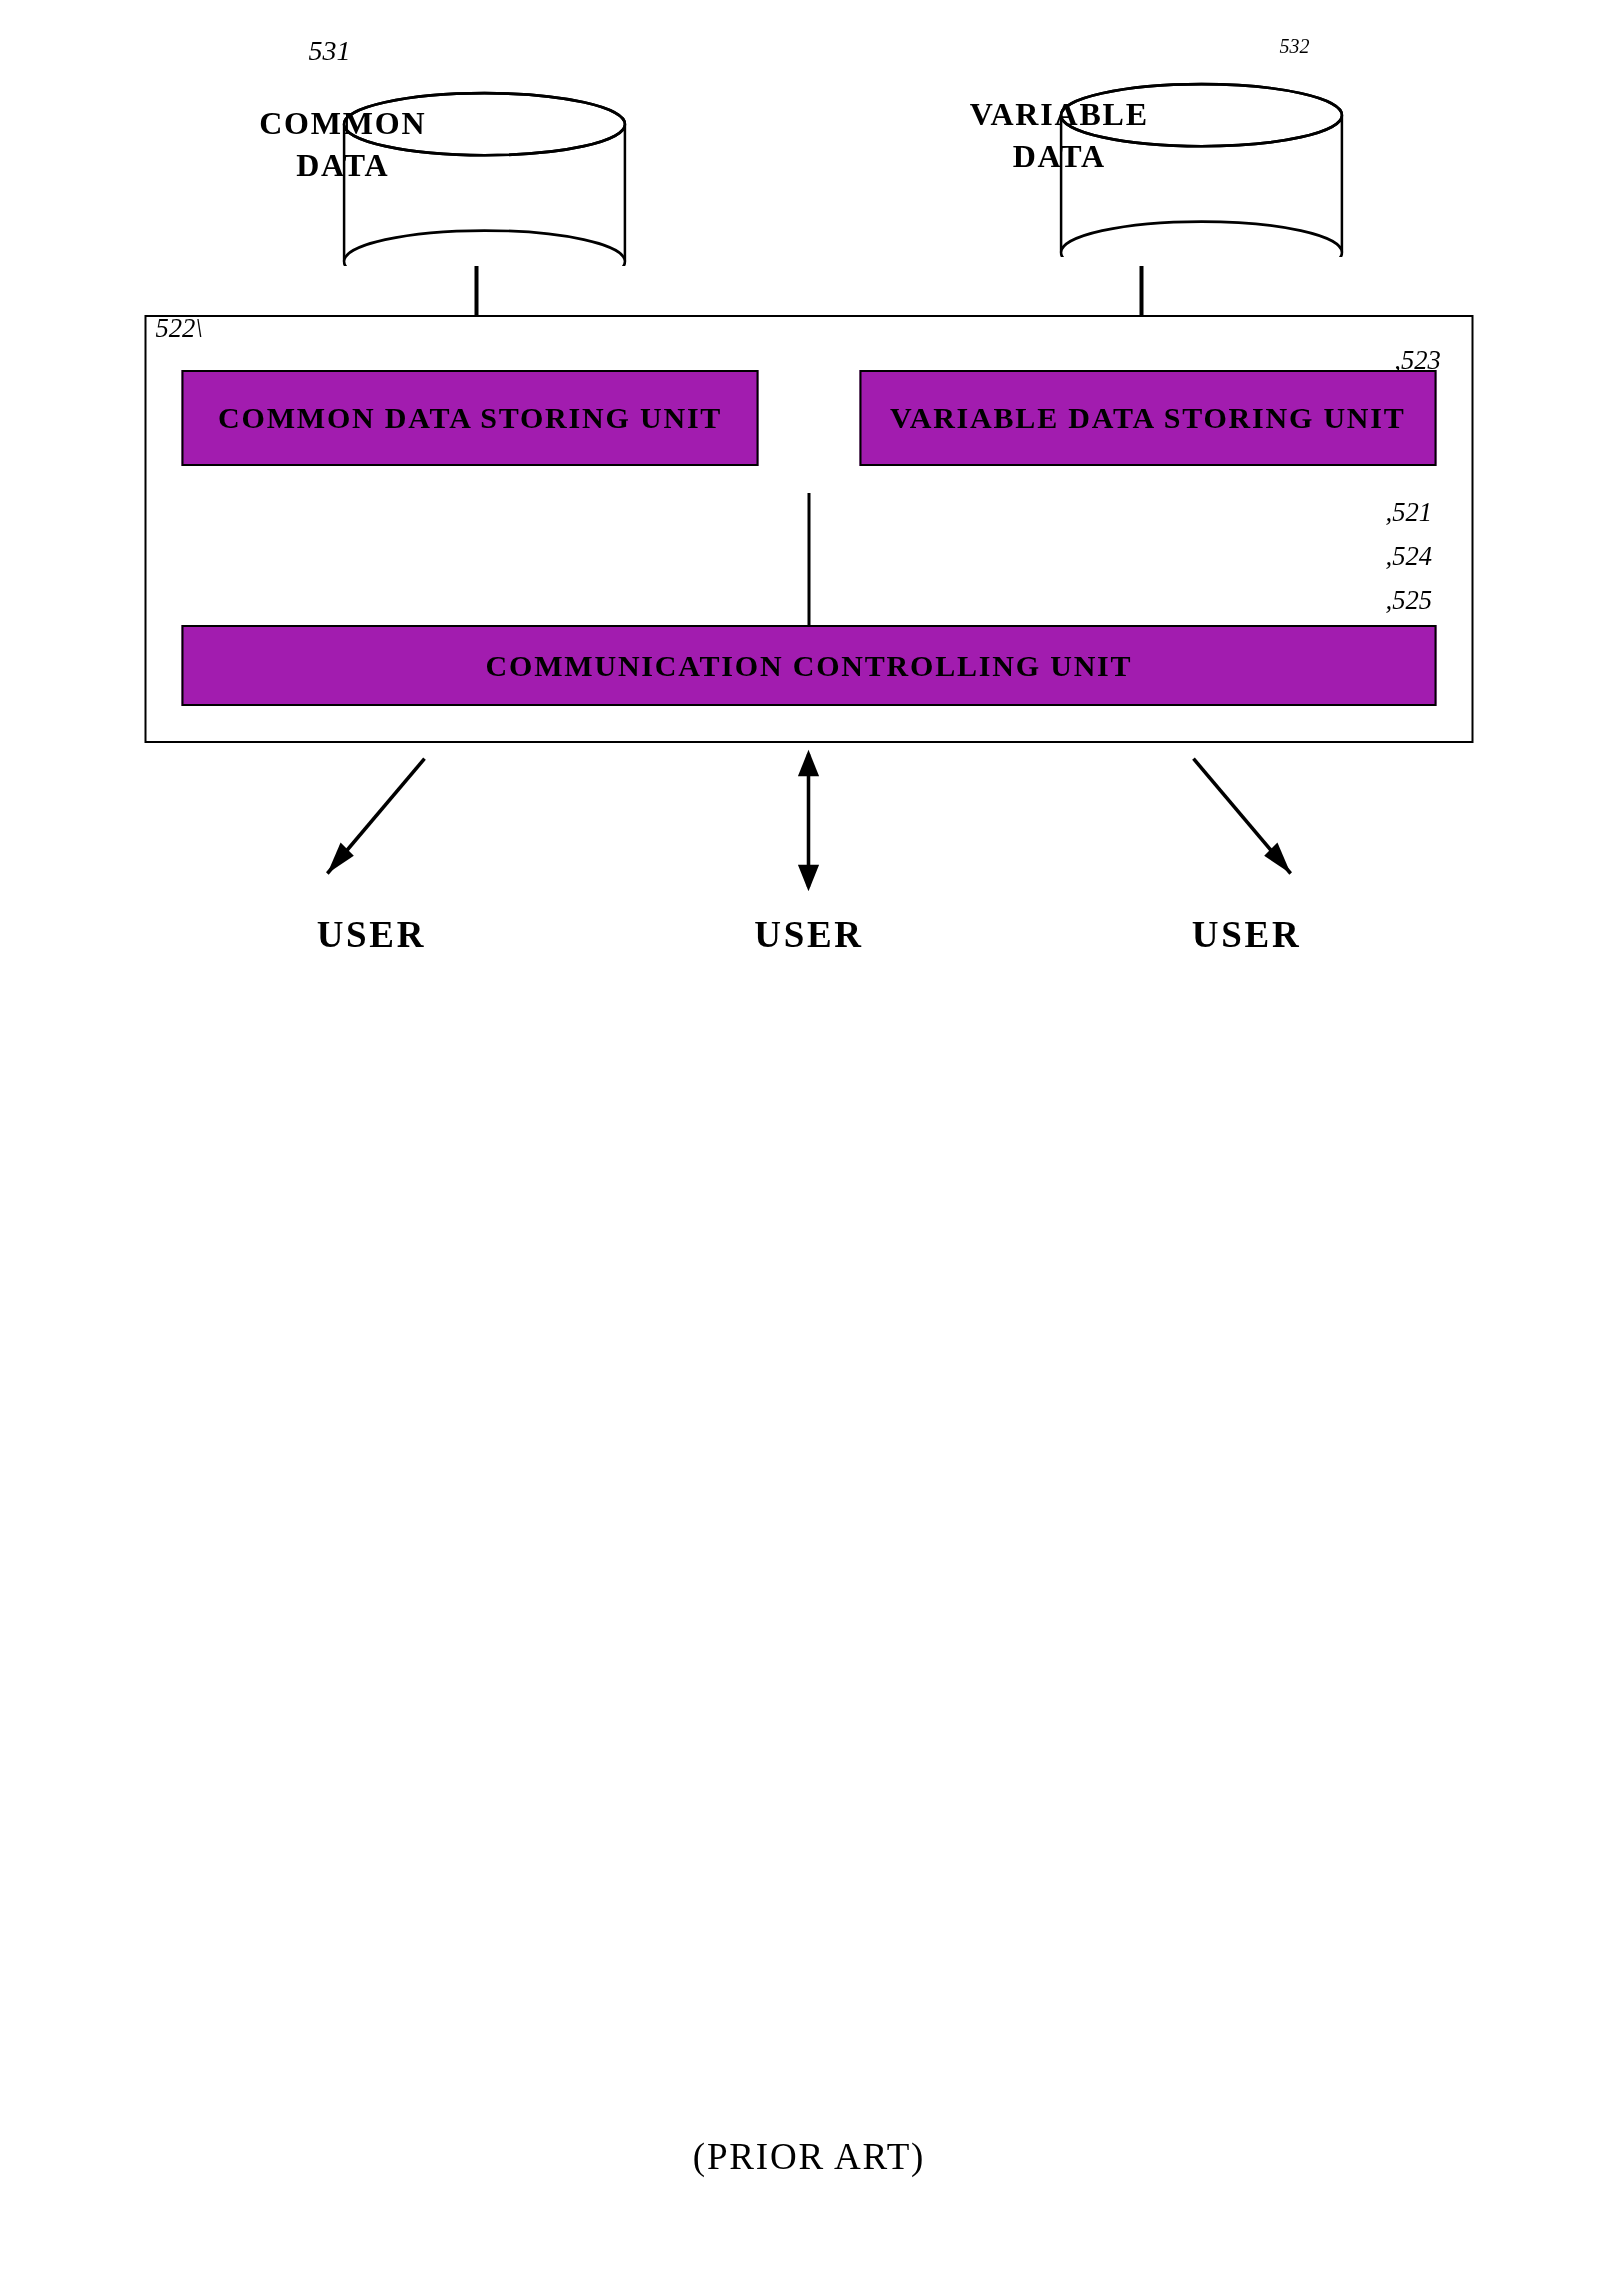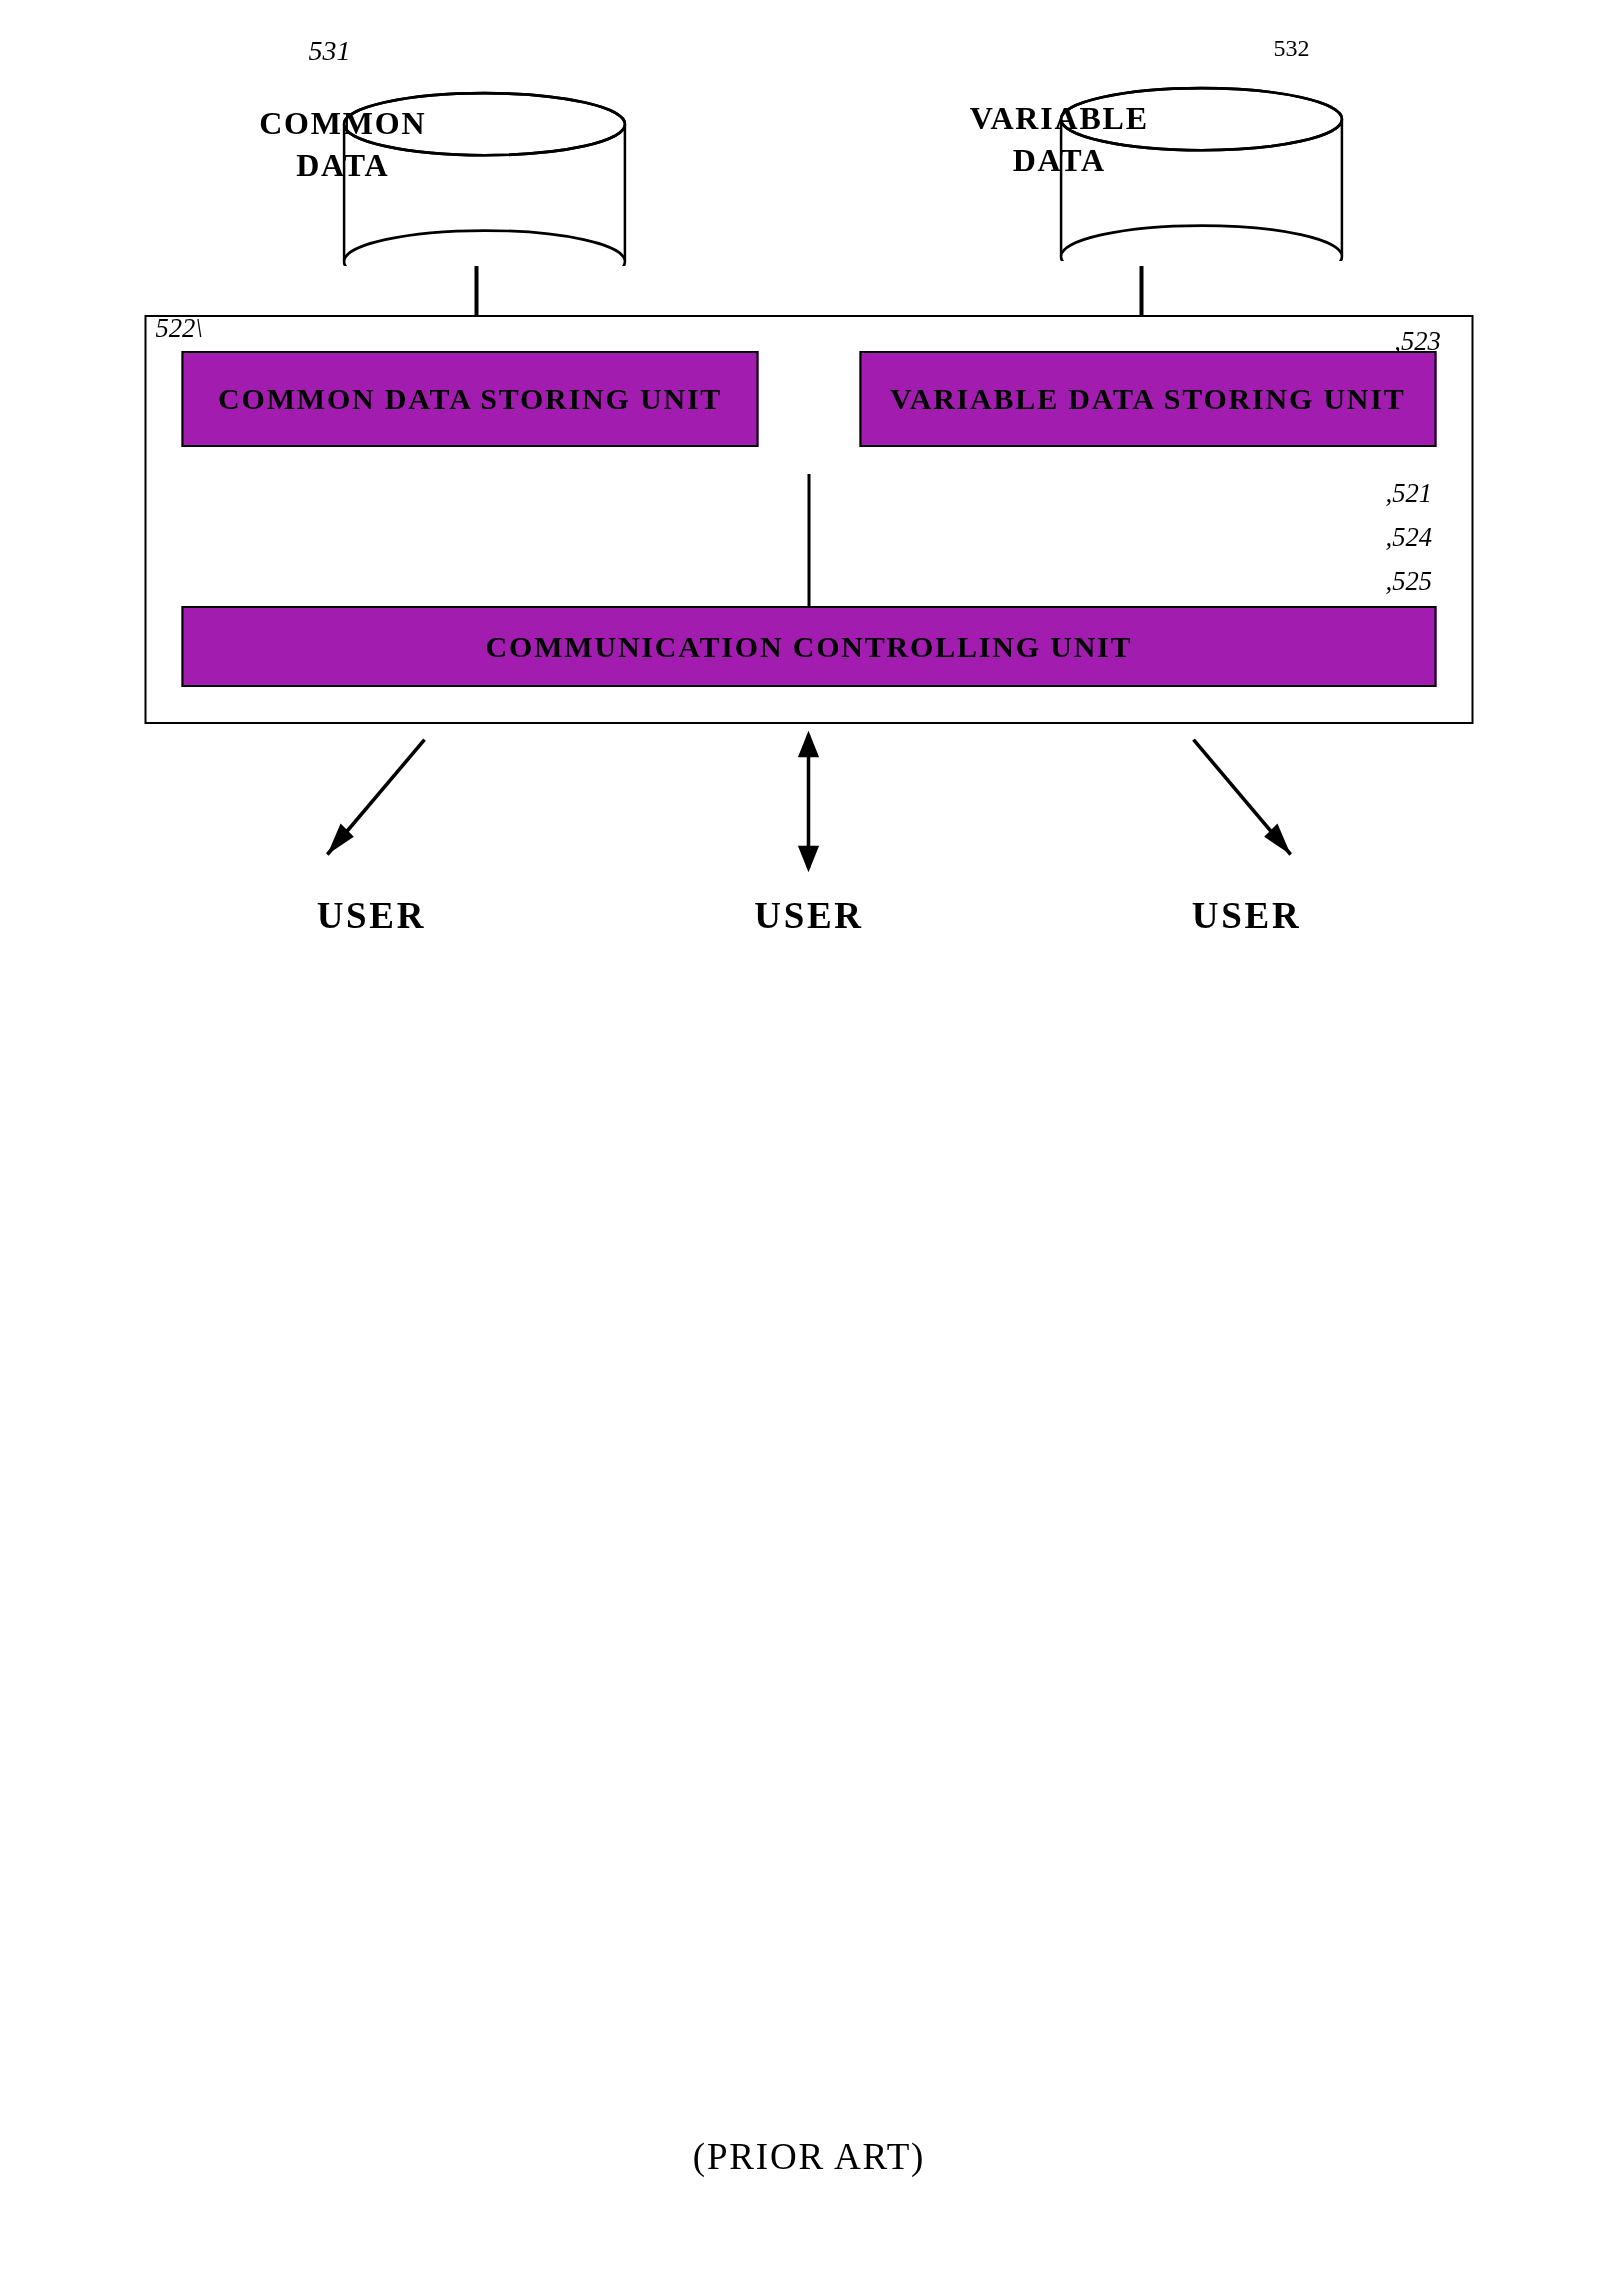--- a/index.html
+++ b/index.html
@@ -54,21 +54,21 @@
       font-size: 32px;
       font-weight: bold;
       letter-spacing: 1.8px;
       line-height: 1.3;
     }
 
     
     .main-box {
       border: 2.7px solid #000;
       width: 100%;
-      padding: 25px 35px 35px 35px;
+      padding: 44px 35px 35px 35px;
       position: relative;
       background: #fff;
     }
 
     
     .storage-row {
       display: flex;
       flex-direction: row;
       justify-content: space-between;
       margin-bottom: 26.6px;
@@ -166,21 +166,21 @@
 
           <ellipse cx="160" cy="60" rx="155" ry="32" fill="white" stroke="none"></ellipse>
           <ellipse cx="160" cy="60" rx="158.5" ry="35" fill="none" stroke="black" stroke-width="3"></ellipse>
         </svg>
         <div class="cylinder-label" style="position:absolute; top:49px; left:0; width:100%; text-align:center; font-size:32px; font-weight:bold; line-height:1.3;">COMMON
 DATA</div>
       </div>
     </div>
 
     <div class="cylinder-wrapper" style="position:relative; width:372px; display:flex; flex-direction:column; align-items:flex-end;">
-      <div style="position:relative; font-size:24px; align-self:flex-end; margin-right:17.7px; margin-bottom:4.4px;">532</div>
+      <div style="position:relative; font-size:20px; font-style:italic; align-self:flex-end; margin-right:17.7px; margin-bottom:4.4px;">532</div>
       <div class="cylinder">
         <svg width="284" height="195" viewBox="0 0 320 220">
           <rect x="1.5" y="60" width="317" height="155" fill="white" stroke="none"></rect>
           <line x1="1.5" y1="60" x2="1.5" y2="215" stroke="black" stroke-width="3"></line>
           <line x1="318.5" y1="60" x2="318.5" y2="215" stroke="black" stroke-width="3"></line>
           <ellipse cx="160" cy="215" rx="158.5" ry="35" fill="white" stroke="black" stroke-width="3"></ellipse>
           <ellipse cx="160" cy="60" rx="158.5" ry="35" fill="white" stroke="black" stroke-width="3"></ellipse>
           <ellipse cx="160" cy="60" rx="155" ry="32" fill="white" stroke="none"></ellipse>
           <ellipse cx="160" cy="60" rx="158.5" ry="35" fill="none" stroke="black" stroke-width="3"></ellipse>
         </svg>

